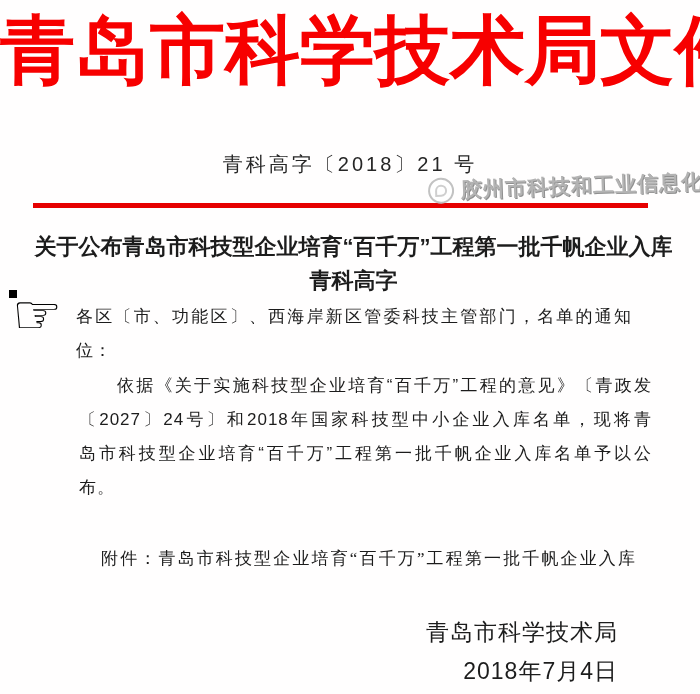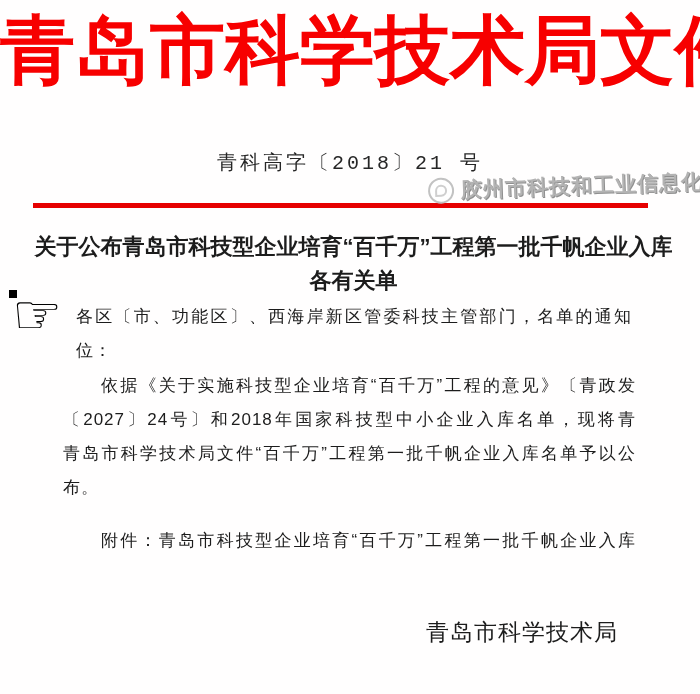--- a/index.html
+++ b/index.html
@@ -29,21 +29,20 @@
   }
   
   .docnum-row{
     position:absolute;top:151px;left:0;right:0;
     text-align:center;
   }
   .docnum{
     font-size:20px;line-height:26px;
     letter-spacing:3px;
     color:#262626;
-    font-family:Liberation Mono, monospace;
   }
   
   .red-line{
     position:absolute;top:203px;left:33px;
     width:615px;height:5px;
     background:var(--divider-red);
     z-index:1;
   }
   
   .watermark{
@@ -100,22 +99,22 @@
     font-size:56px;line-height:66px;
     color:#000;
   }
   
   .para{
     position:absolute;left:63px;width:573px;
     font-size:17px;
     color:var(--text);
   }
   .para-salutation{left:76px;width:556px;top:300px;}
-  .para-main{top:369px;}
-  .para-attachment{top:524px;}
+  .para-main{top:369px;margin-left:16px;}
+  .para-attachment{top:542px;font-family:Liberation Serif, serif;}
   .doc-line{
     line-height:34px;
     letter-spacing:1px;
   }
   .doc-line.fill{
     text-align:justify;
     text-align-last:justify;
   }
   .doc-line.indent{
     text-indent:38px;
@@ -142,41 +141,42 @@
 
   <div class="red-line"></div>
 
   <div class="watermark">
     <span class="wm-logo"></span>
     <span class="wm-text">胶州市科技和工业信息化局</span>
   </div>
 
   <div class="title">
     <div class="title-line">关于公布青岛市科技型企业培育“百千万”工程第一批千帆企业入库</div>
-    <div class="title-line">各有关单</div>
+    <div class="title-line">青科高字</div>
   </div>
 
   <div class="hand">
     <span class="hand-square"></span>
     <span class="hand-glyph">☞</span>
   </div>
 
   <div class="para para-salutation">
       <div class="doc-line fill">各区〔市、功能区〕、西海岸新区管委科技主管部门，名单的通知</div>
       <div class="doc-line">位：</div>
     </div>
 
   <div class="para para-main">
       <div class="doc-line fill indent">依据《关于实施科技型企业培育“百千万”工程的意见》〔青政发</div>
       <div class="doc-line fill">〔2027〕24号〕和2018年国家科技型中小企业入库名单，现将青</div>
-      <div class="doc-line fill">青岛市科学技术局文件“百千万”工程第一批千帆企业入库名单予以公</div>
+      <div class="doc-line fill">岛市科技型企业培育“百千万”工程第一批千帆企业入库名单予以公</div>
       <div class="doc-line">布。</div>
     </div>
 
   <div class="para para-attachment">
       <div class="doc-line fill indent">附件：青岛市科技型企业培育“百千万”工程第一批千帆企业入库</div>
     </div>
 
   <div class="sign-block">
     <div>青岛市科学技术局</div>
+    <div>2018年7月4日</div>
   </div>
 
 </div>
 
 </body></html>

